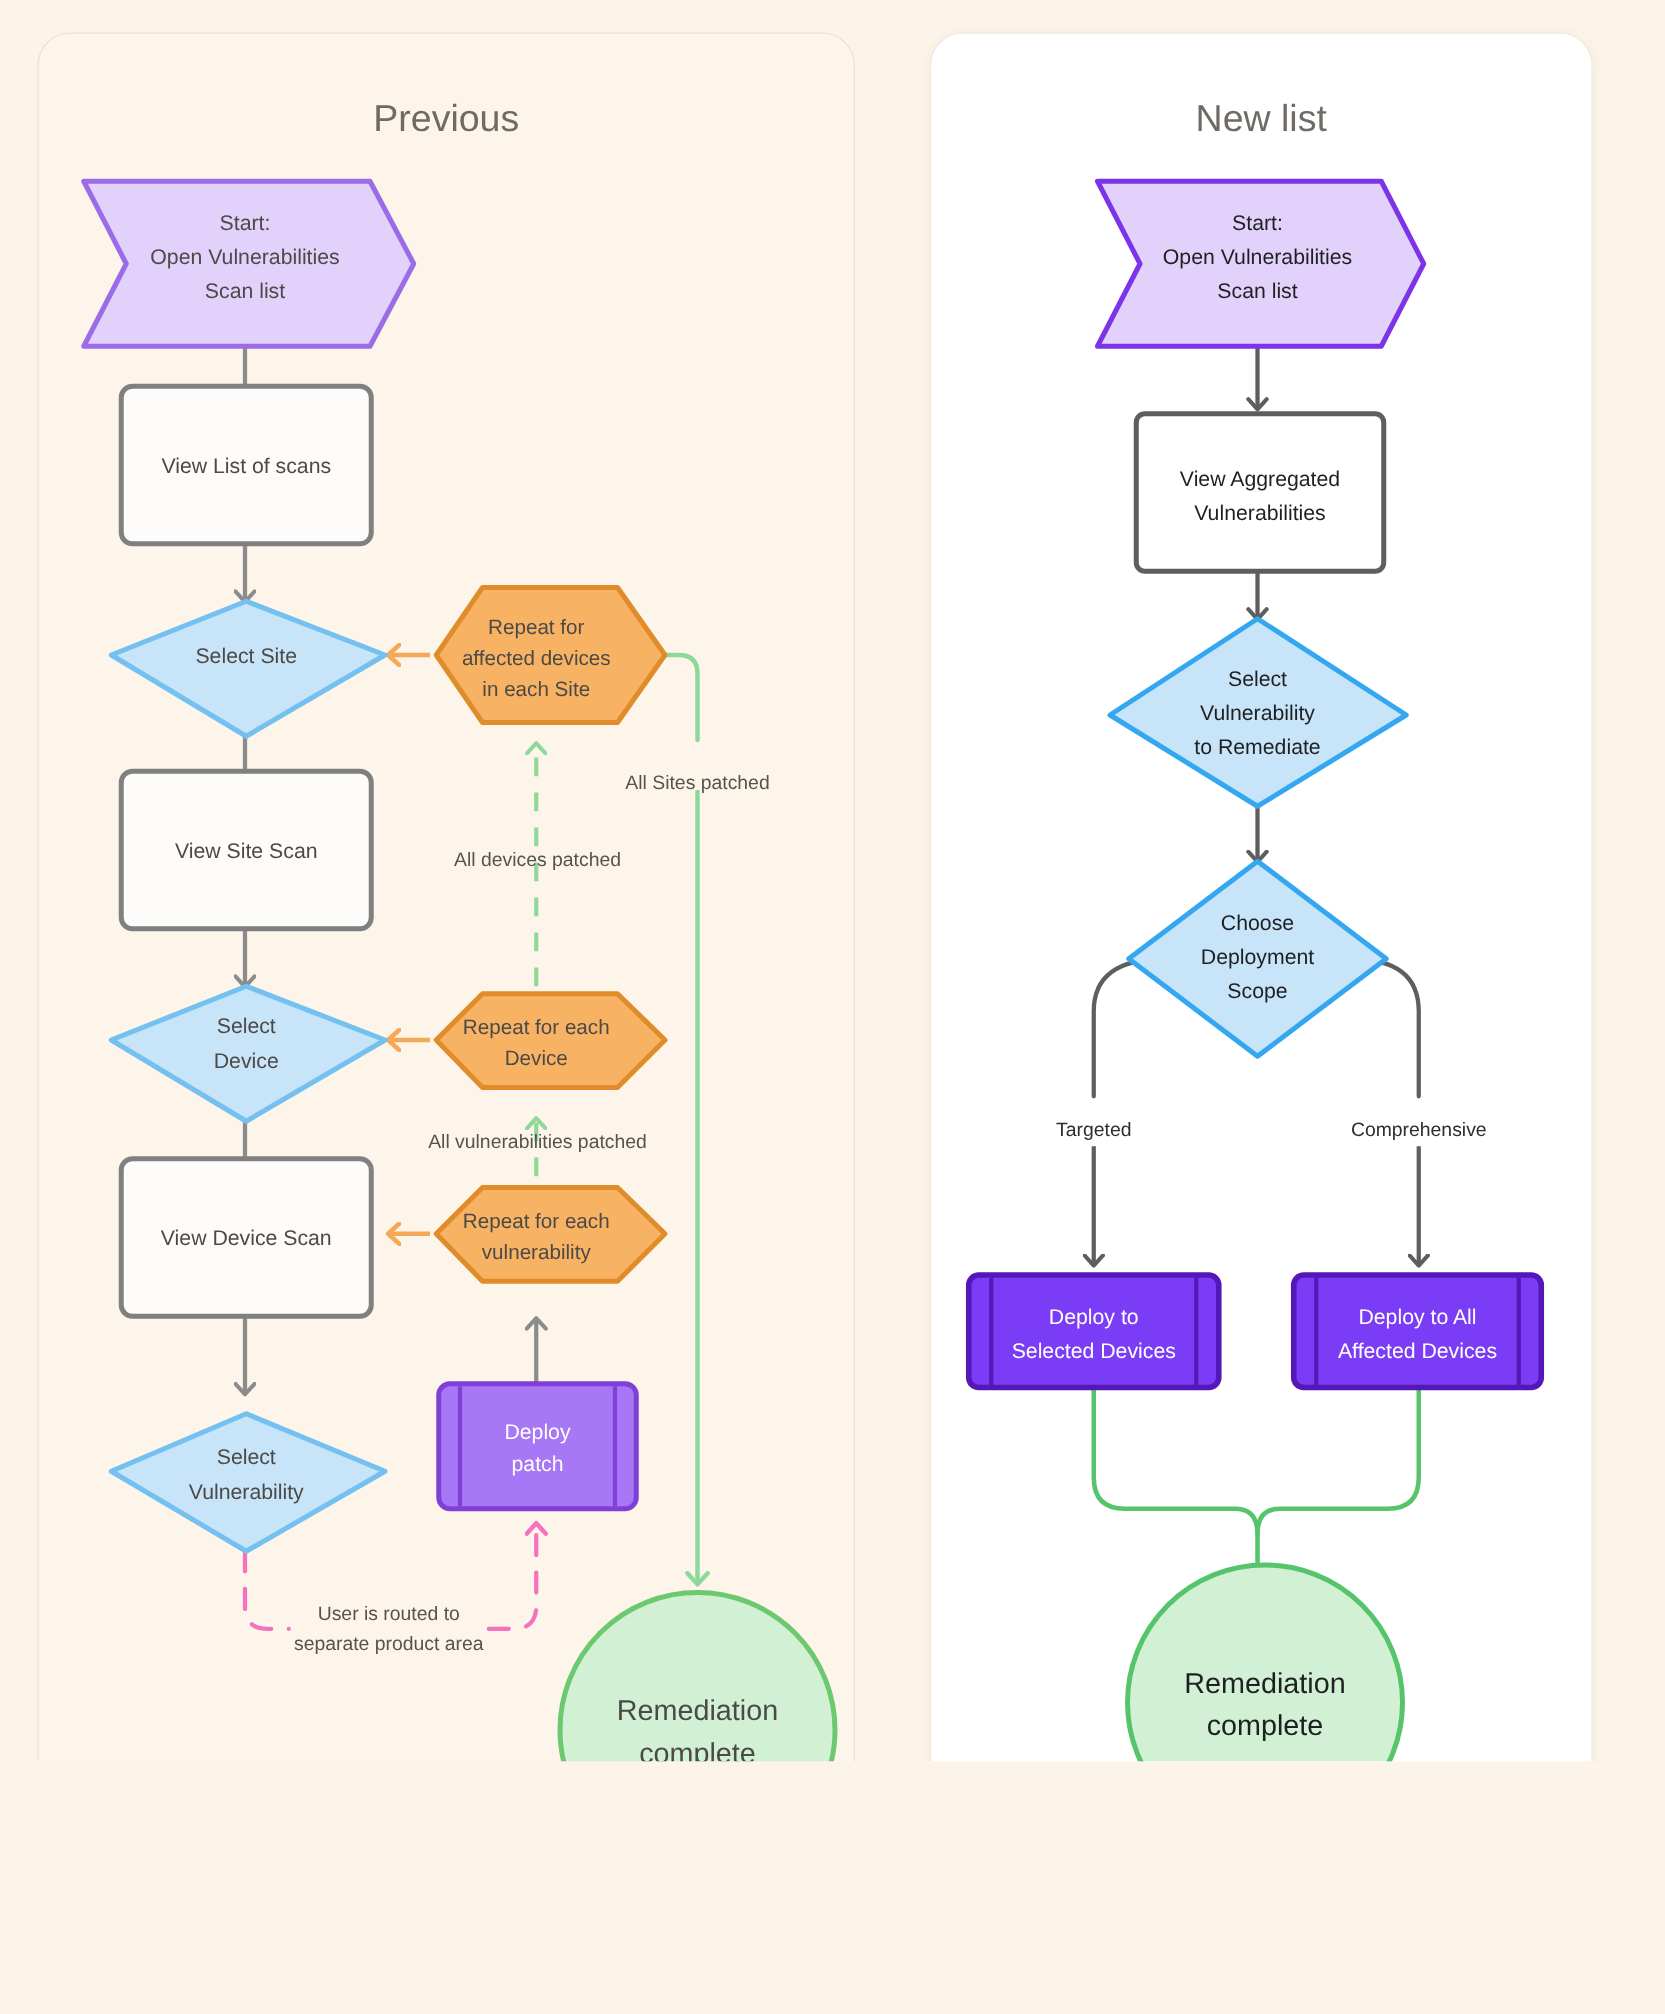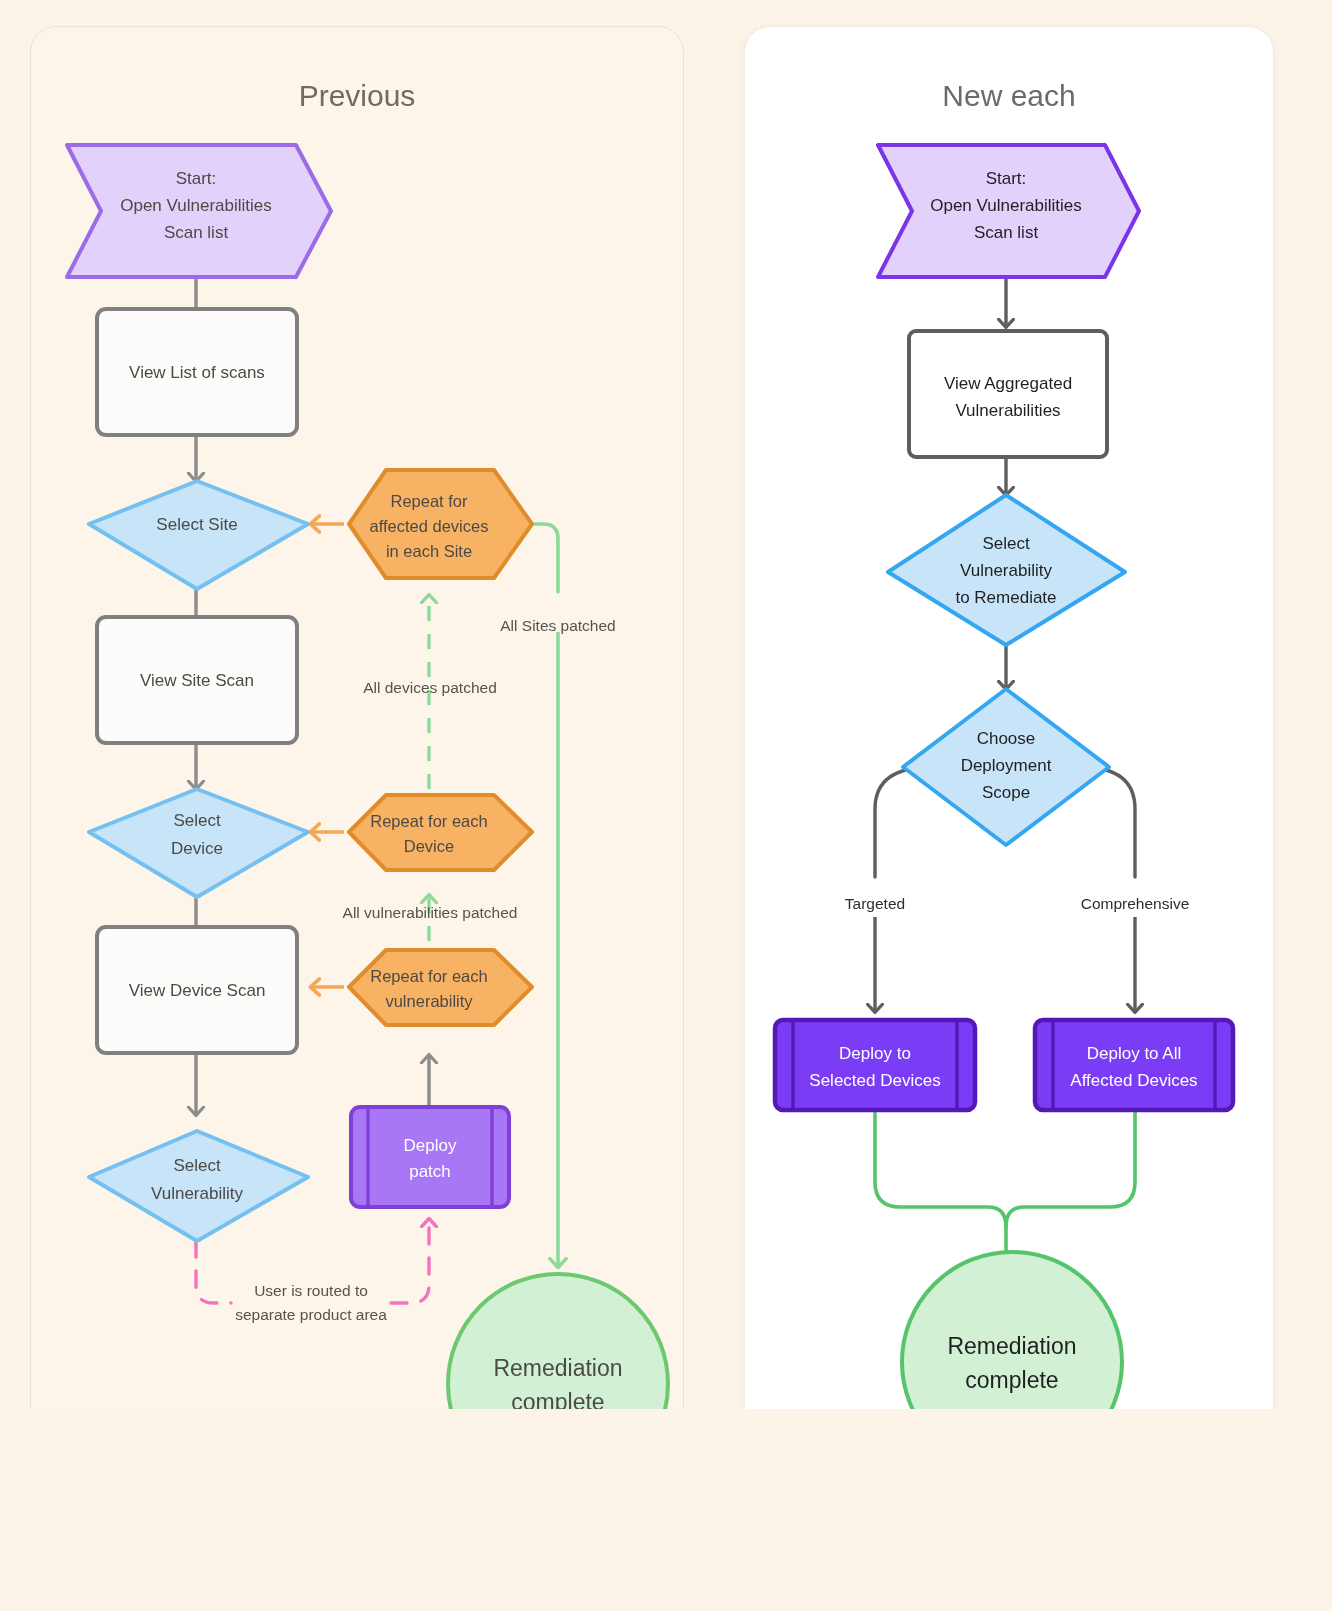--- a/index.html
+++ b/index.html
@@ -166,21 +166,21 @@
 
       <text class="edgelabel" x="527" y="604" text-anchor="middle">All Sites patched</text>
       <text class="edgelabel" x="399" y="666" text-anchor="middle">All devices patched</text>
       <text class="edgelabel" x="399" y="891" text-anchor="middle">All vulnerabilities patched</text>
       <text class="edgelabel" x="280" y="1269" text-anchor="middle">User is routed to</text>
       <text class="edgelabel" x="280" y="1293" text-anchor="middle">separate product area</text>
     </svg>
   </div>
 
   <div class="card card-new">
-    <div class="panel-title new-title">New each</div>
+    <div class="panel-title new-title">New list</div>
 
     <svg width="528" height="1560" viewBox="0 0 528 1560">
       <defs>
         <marker id="ng" viewBox="0 0 12 12" refX="6.2" refY="6" markerWidth="5.2" markerHeight="5.2" orient="auto">
           <path d="M1,1 L6.5,6 L1,11" fill="none" stroke="#5E5E5E" stroke-width="2.2" stroke-linecap="round" stroke-linejoin="round"></path>
         </marker>
         <marker id="ngr" viewBox="0 0 12 12" refX="6.2" refY="6" markerWidth="5.2" markerHeight="5.2" orient="auto">
           <path d="M1,1 L6.5,6 L1,11" fill="none" stroke="#55C46A" stroke-width="2.2" stroke-linecap="round" stroke-linejoin="round"></path>
         </marker>
       </defs>

